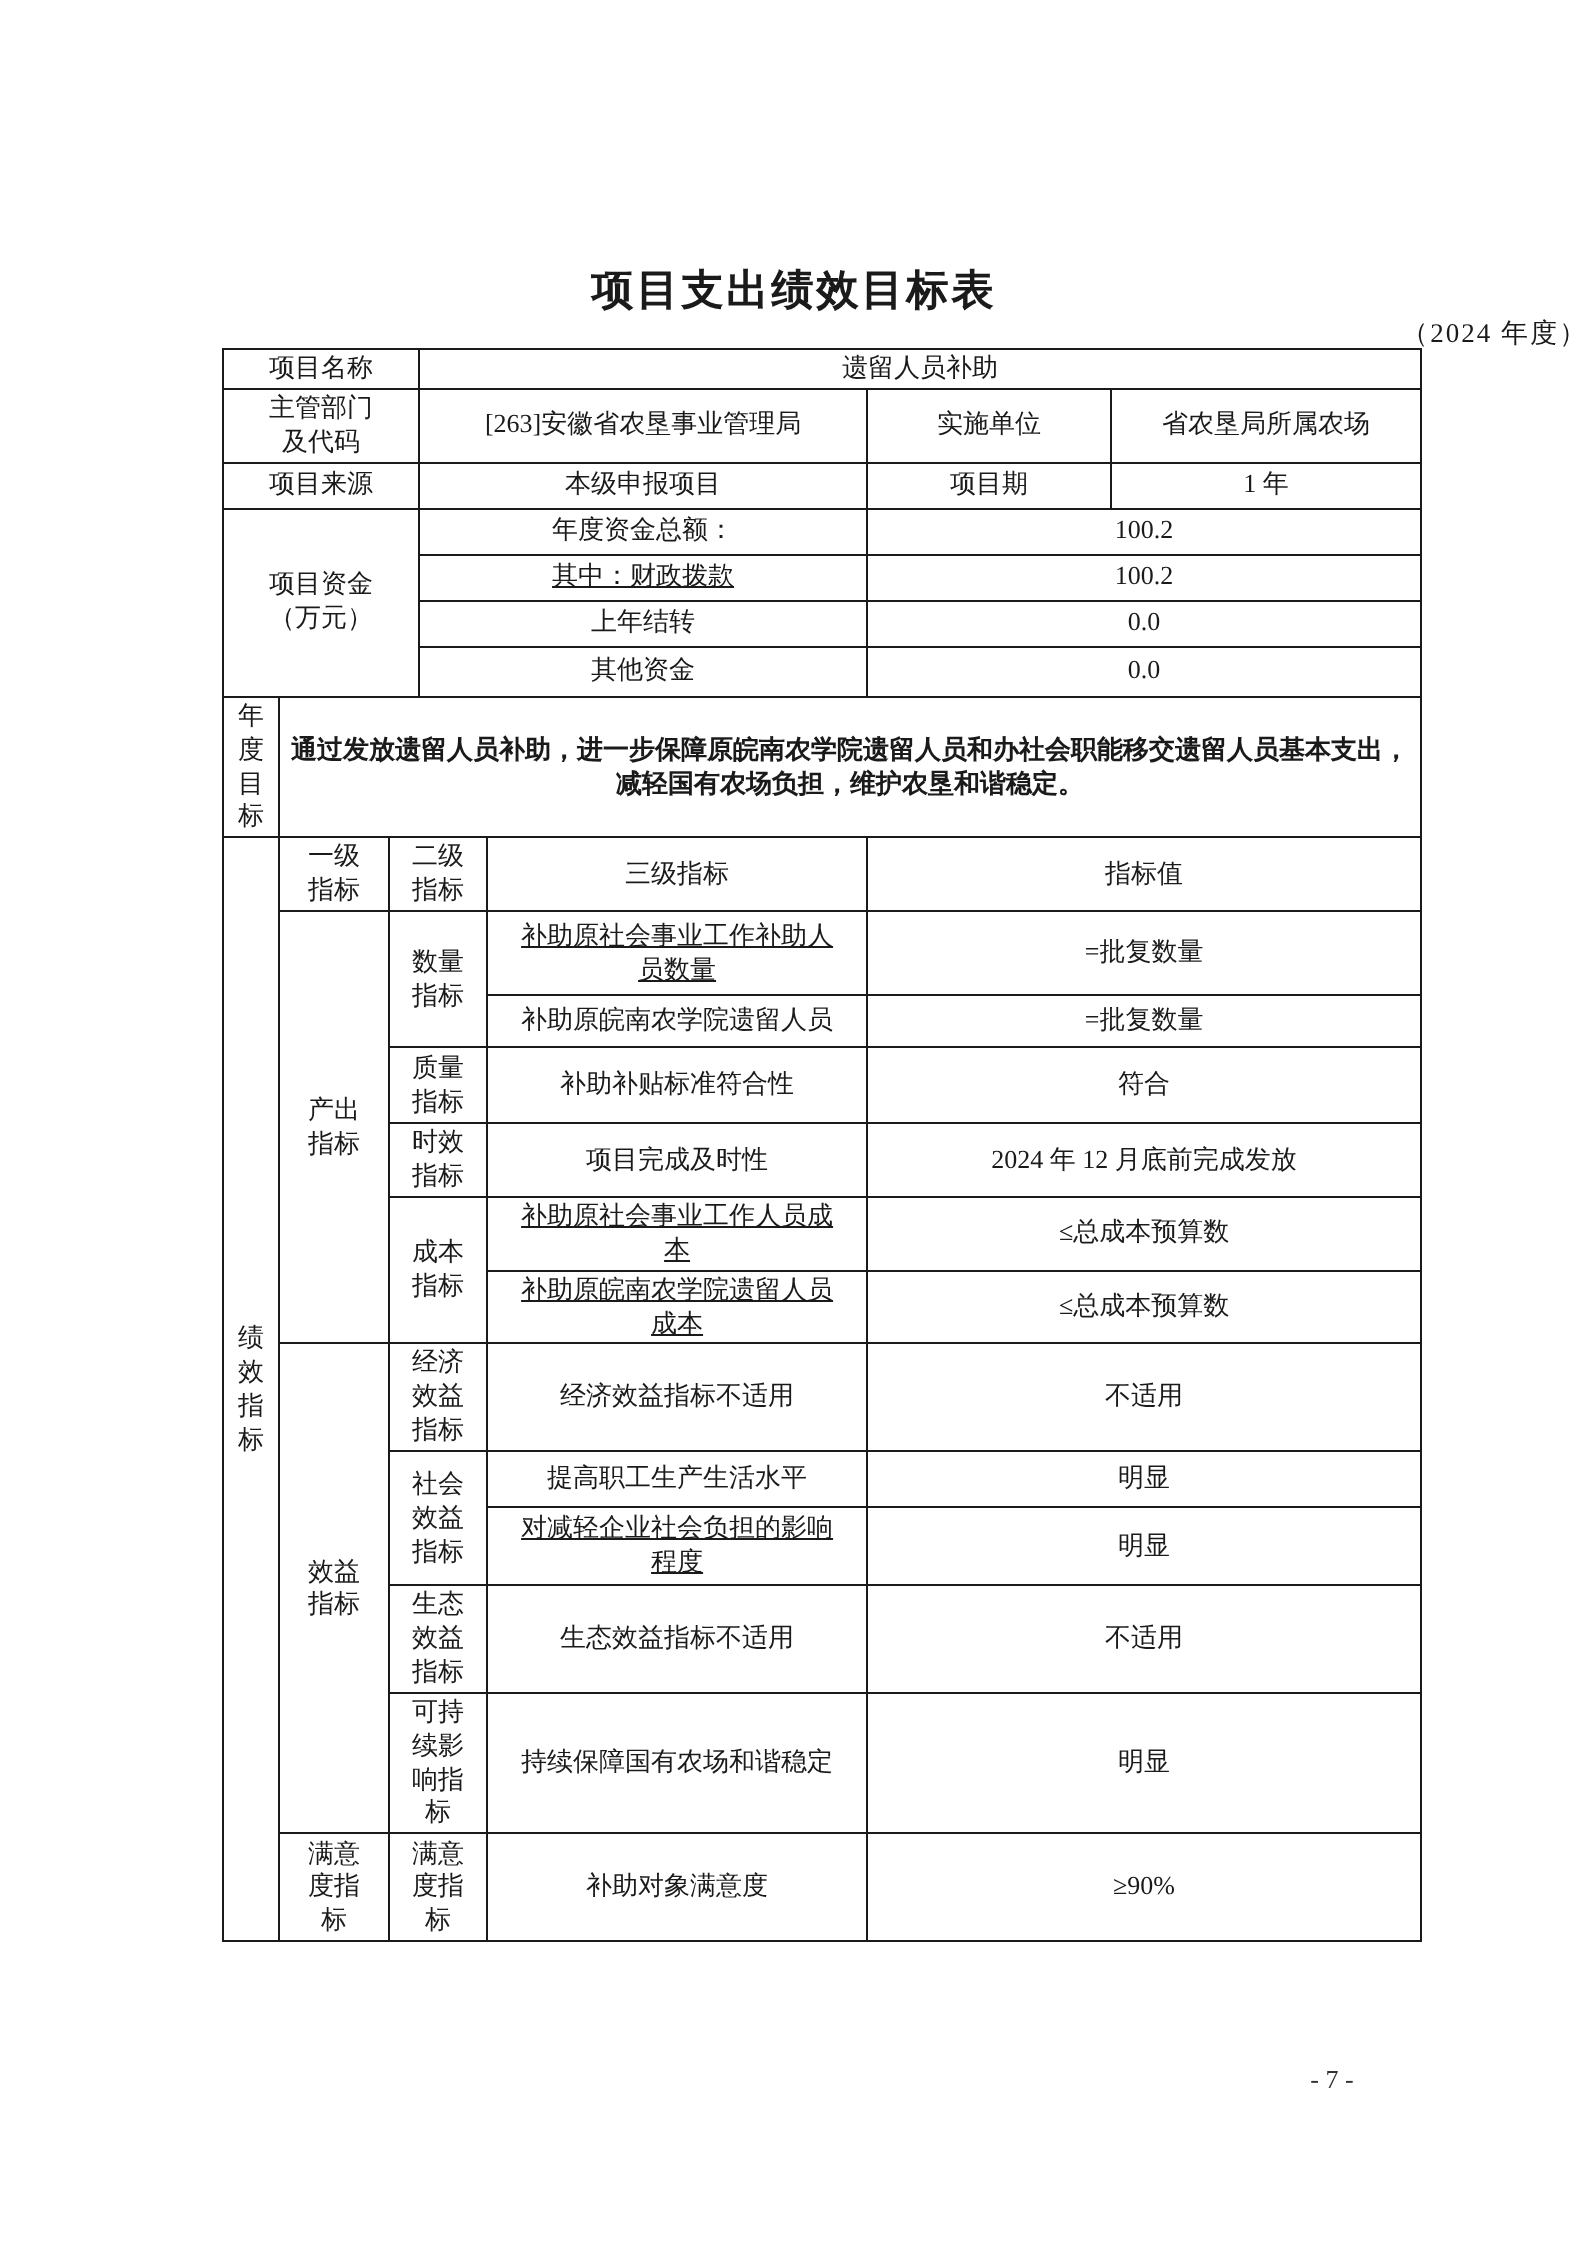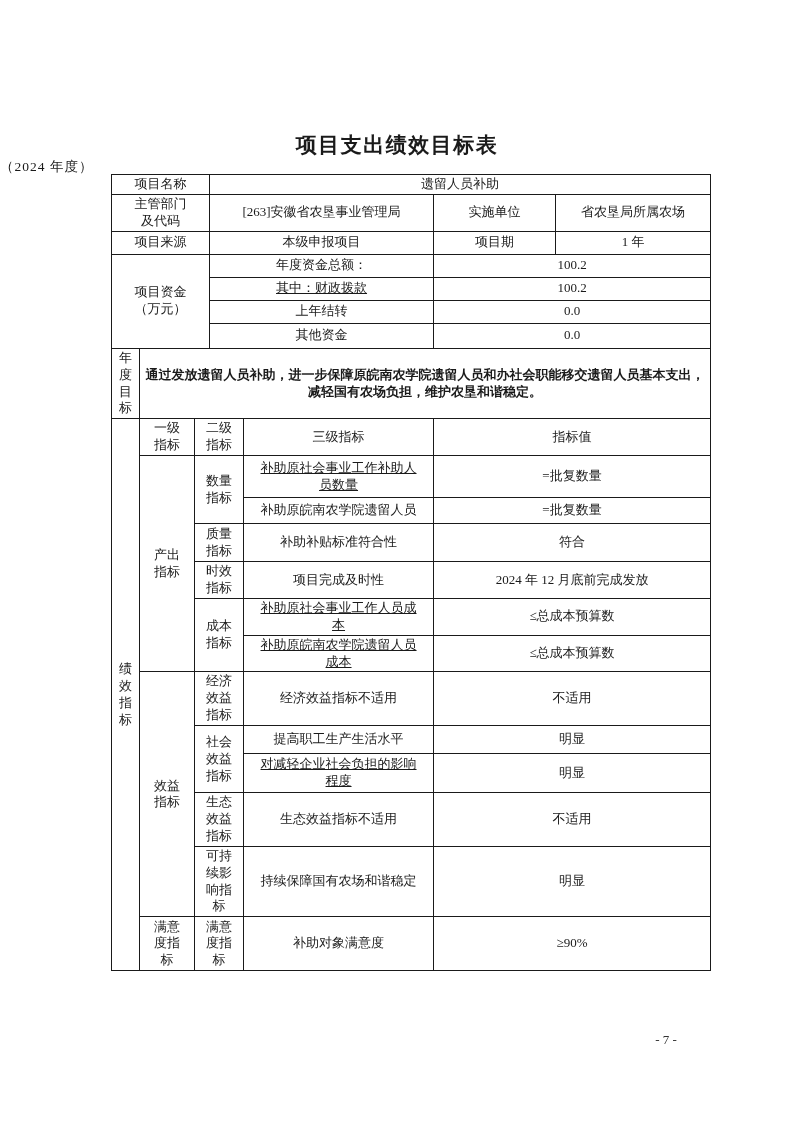--- a/index.html
+++ b/index.html
@@ -13,21 +13,21 @@
     overflow: hidden;
     padding-left: 48px;
   }
   .doc-title {
     position: absolute; top: 131px; left: 0; width: 100%;
     text-align: center; font-size: 21px; font-weight: bold;
     letter-spacing: 1.5px;
   }
   .doc-subtitle {
     position: absolute; top: 158px; left: 0; width: 100%;
-    text-align: left; font-size: 13.5px; letter-spacing: 1px;
+    text-align: right; font-size: 13.5px; letter-spacing: 1px;
   }
   table.main {
     position: absolute; top: 174px; left: 111px;
     width: 599px; border-collapse: collapse; table-layout: fixed;
   }
   table.main td {
     border: 1px solid #1a1a1a;
     font-size: 13px;
     text-align: center; vertical-align: middle;
     padding: 1px 3px;

